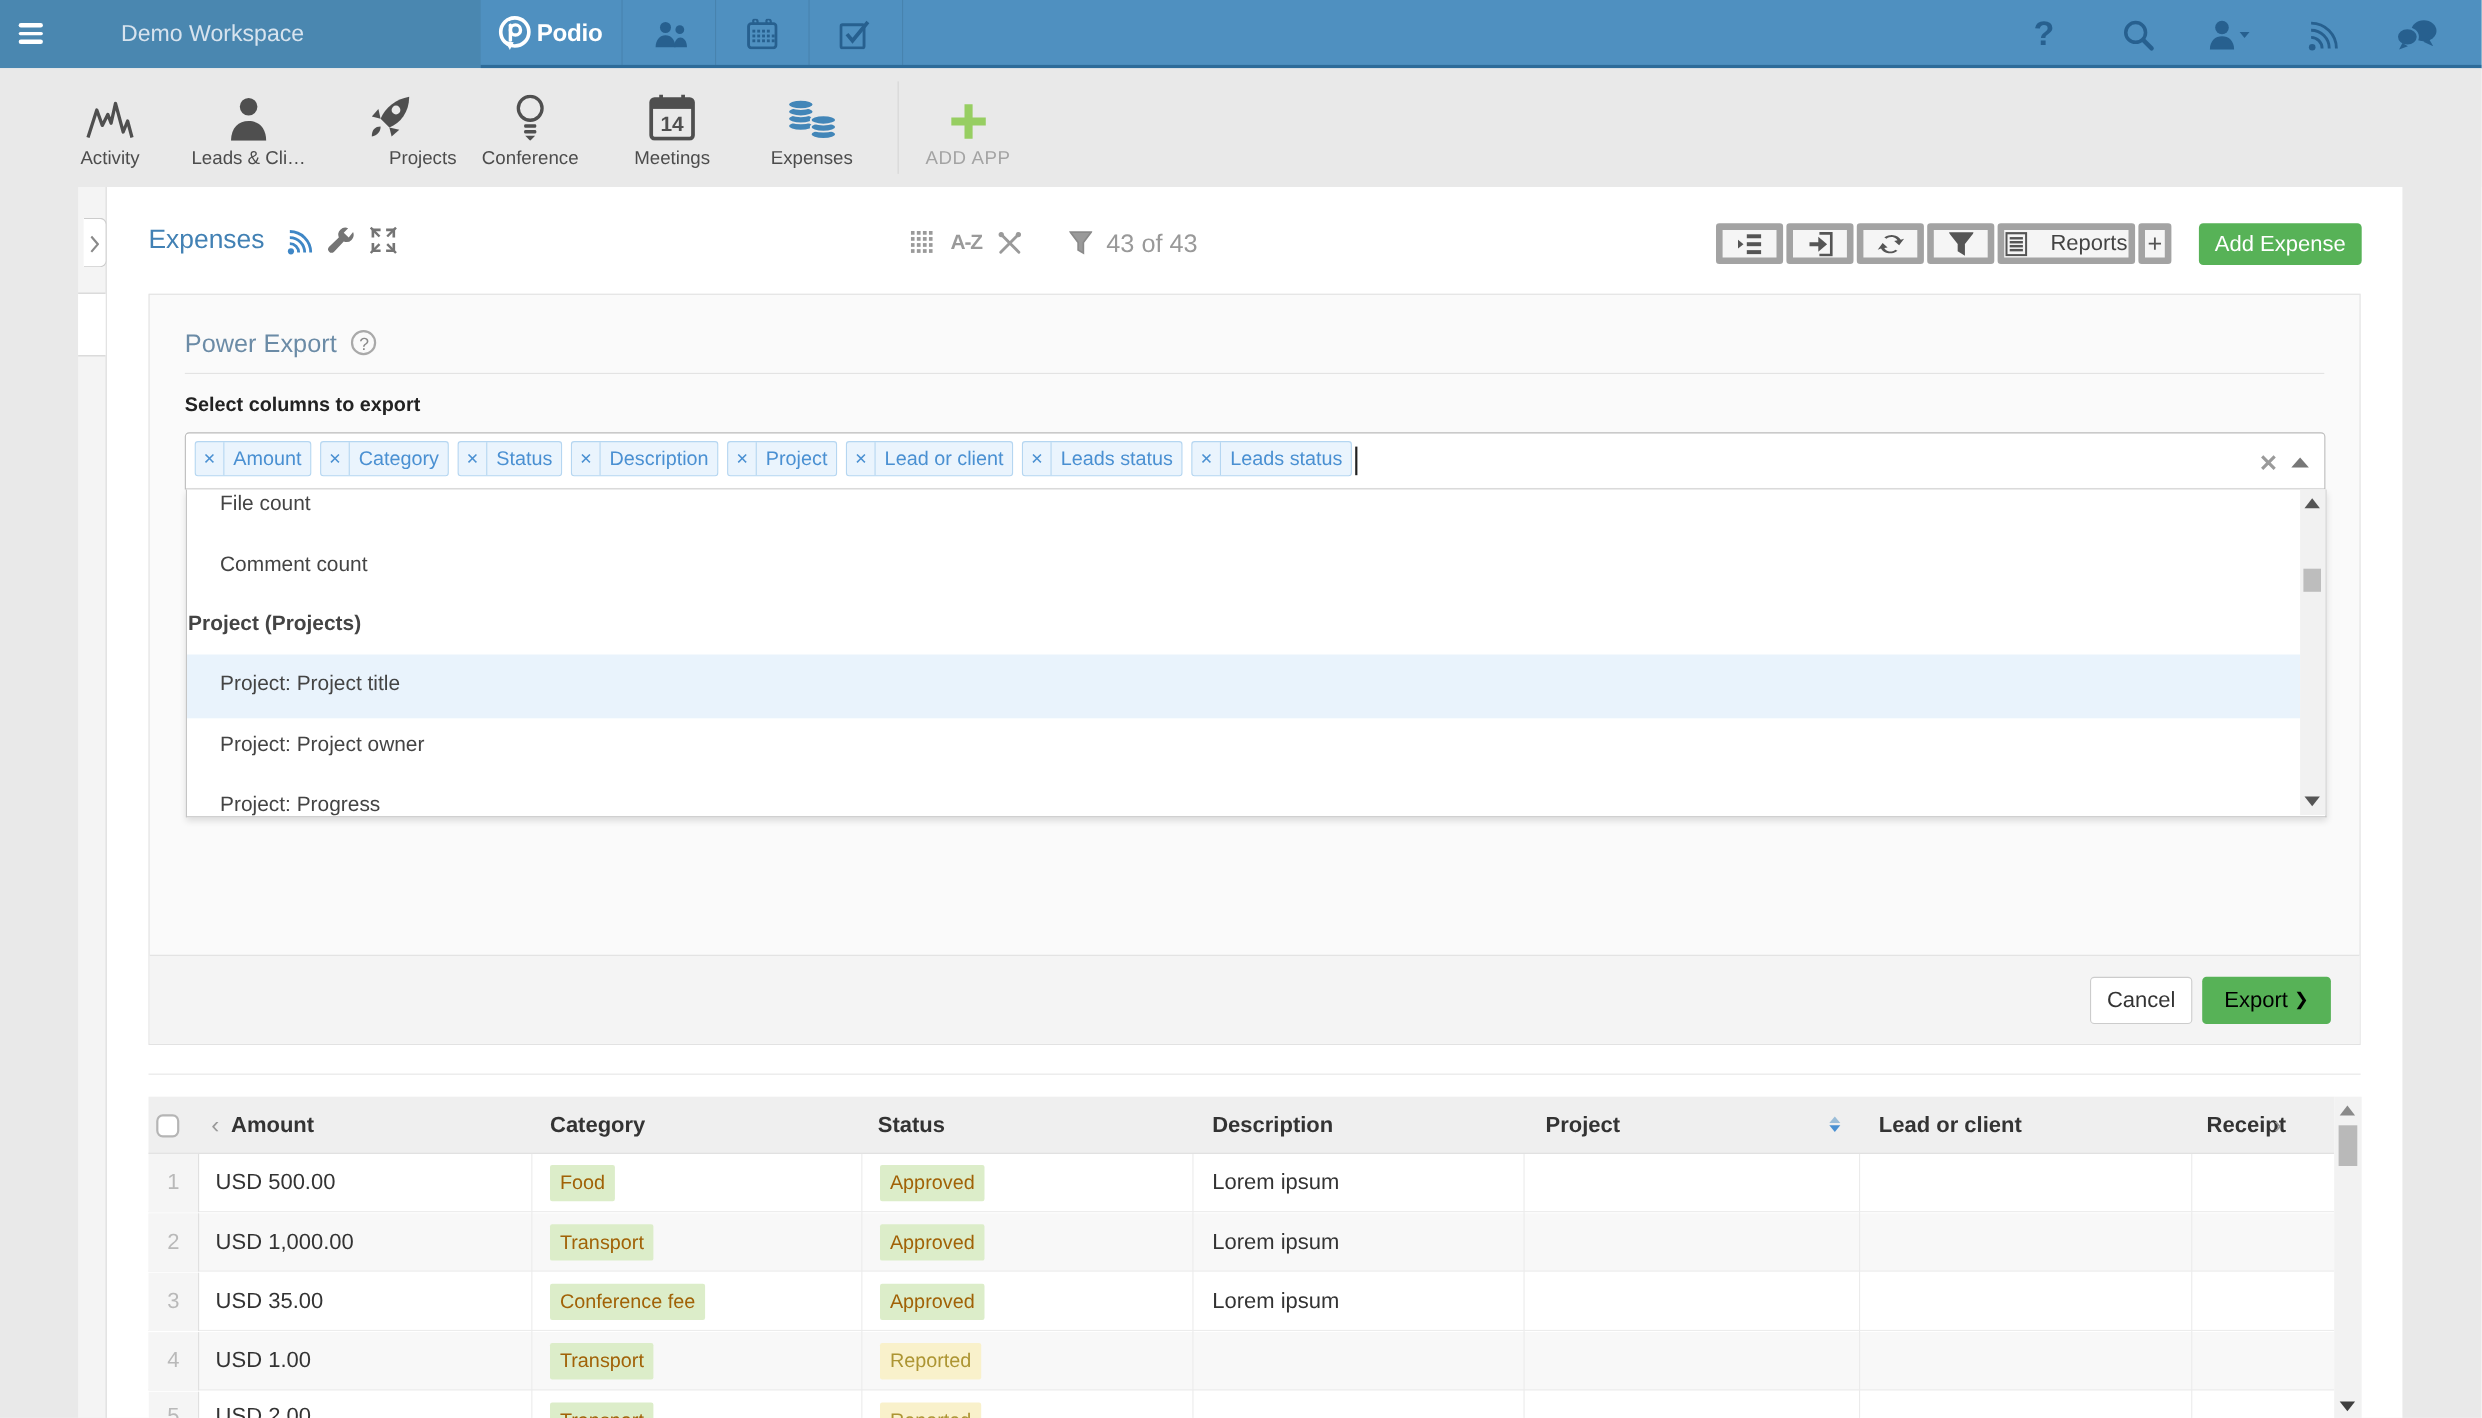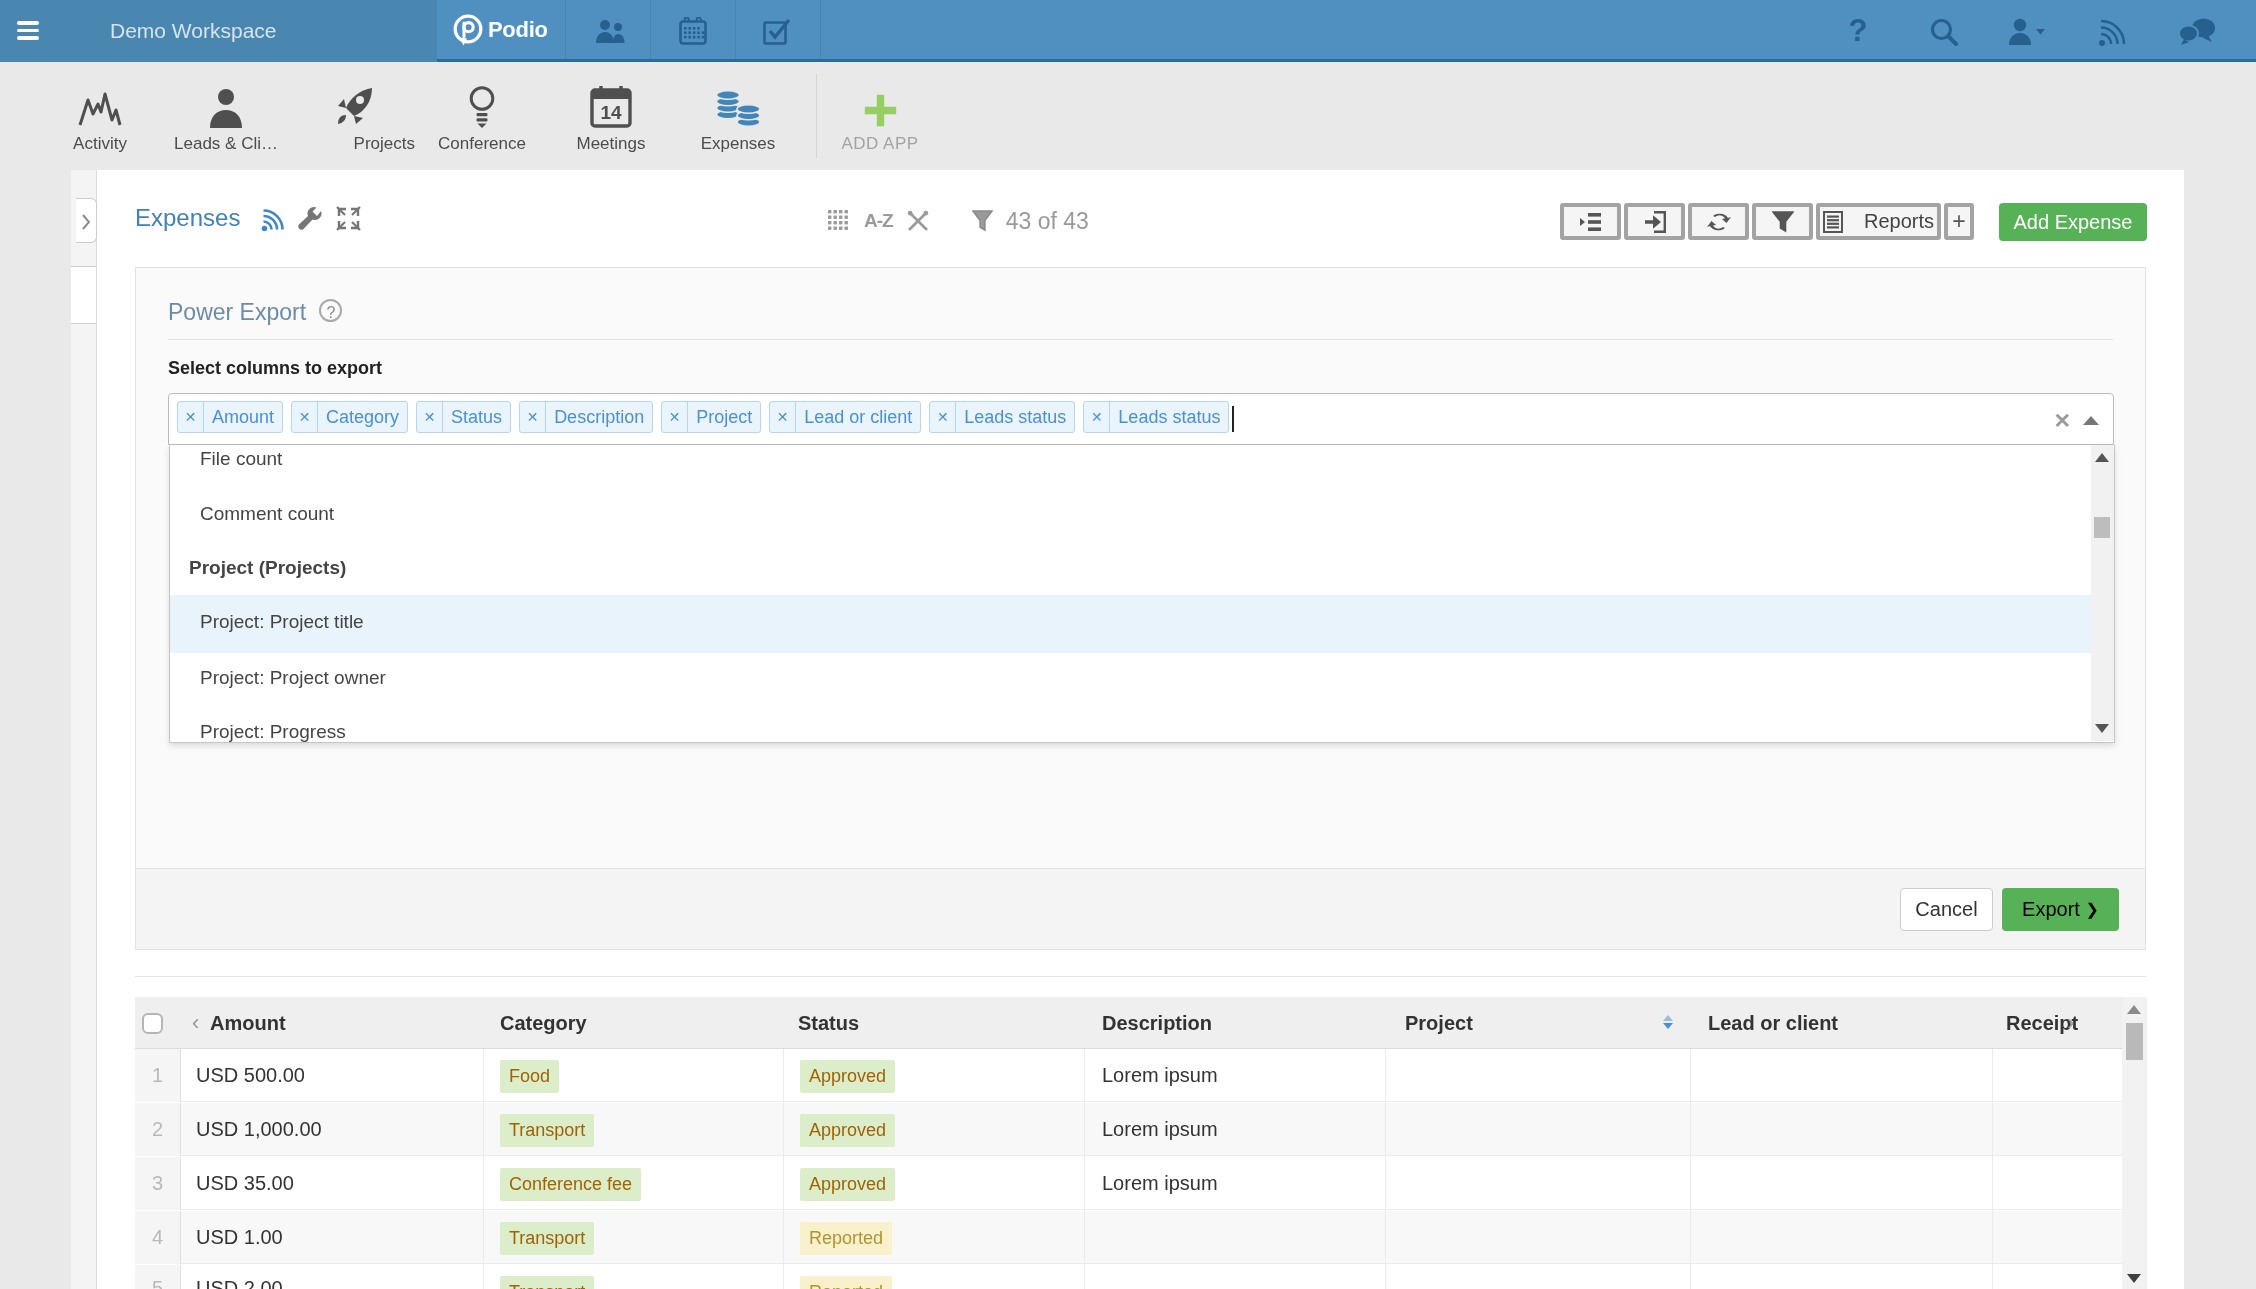--- a/index.html
+++ b/index.html
@@ -31,21 +31,21 @@
 #rail { position:absolute; left:71px; top:170px; width:26px; height:1119px; background:#f4f4f4; border-right:1px solid #ddd; }
 #tab1 { position:absolute; left:76px; top:198px; width:21px; height:45px; background:#fff; border:1px solid #ccc; border-left:none; border-radius:0 6px 6px 0; }
 #tab2 { position:absolute; left:71px; top:266px; width:25px; height:58px; background:#fff; border-top:1px solid #ccc; border-bottom:1px solid #ccc; }
 
 
 #vtitle { position:absolute; left:135px; top:204px; font-size:24px; color:#4281b4; }
 #centerctl { position:absolute; left:828px; top:208px; height:26px; display:flex; align-items:center; color:#999; }
 #countlbl { font-size:23px; color:#999; }
 
 #toolbar { position:absolute; left:1560px; top:203px; height:37px; display:flex; }
-.tbtn { height:37px; background:#f5f5f5; border:4px solid #a3a3a3; border-radius:3px; margin-right:3px; display:flex; align-items:center; justify-content:center;gap:12px; }
+.tbtn { height:37px; background:#f5f5f5; border:6px solid #a3a3a3; border-radius:3px; margin-right:3px; display:flex; align-items:center; justify-content:center;gap:12px; }
 .tbtn.sq { width:61px; }
 #addexp { position:absolute; left:1999px; top:203px; width:148px; height:38px; background:#57b257; border-radius:4px; color:#fff; font-size:20px; text-align:center; line-height:38px; }
 
 
 #drawer { position:absolute; left:135px; top:267px; width:2011px; height:683px; background:#fafafa; border:1px solid #e2e2e2; }
 #petitle { position:absolute; left:32px; top:31px; font-size:23px; color:#6b8ba6; }
 #pehr { position:absolute; left:32px; top:71px; width:1945px; height:1px; background:#e3e3e3; }
 #seltitle { position:absolute; left:32px; top:90px; font-size:18px; font-weight:bold; color:#222; }
 #tokbox { position:absolute; left:32px; top:125px; width:1946px; height:52px; background:#fff; border:1px solid #bbb; border-radius:4px 4px 0 0; }
 #tokens { position:absolute; left:8px; top:7px; display:flex; }
@@ -401,21 +401,21 @@
           <div class="t">Leads status</div>
         </div>
     </div>
     <div id="caret"></div>
     <div id="tokclear">✕</div>
     <div id="tokup"></div>
   </div>
   <div id="dd">
     <div class="dditem" style="top:3px">File count</div>
     <div class="dditem" style="top:58px">Comment count</div>
-    <div class="dditem" style="top:112px; font-weight:bold; padding-left:19px;">Project (Projects)</div>
+    <div class="dditem" style="top:112px; font-weight:bold; padding-left:1px;">Project (Projects)</div>
     <div id="ddhl"></div>
     <div class="dditem" style="top:166px">Project: Project title</div>
     <div class="dditem" style="top:222px">Project: Project owner</div>
     <div class="dditem" style="top:276px">Project: Progress</div>
     <div id="ddsb">
       <div class="arr-up" style="position:absolute; left:4px; top:8px;"></div>
       <div class="thumb"></div>
       <div class="arr-dn" style="position:absolute; left:4px; bottom:8px;"></div>
     </div>
   </div>

